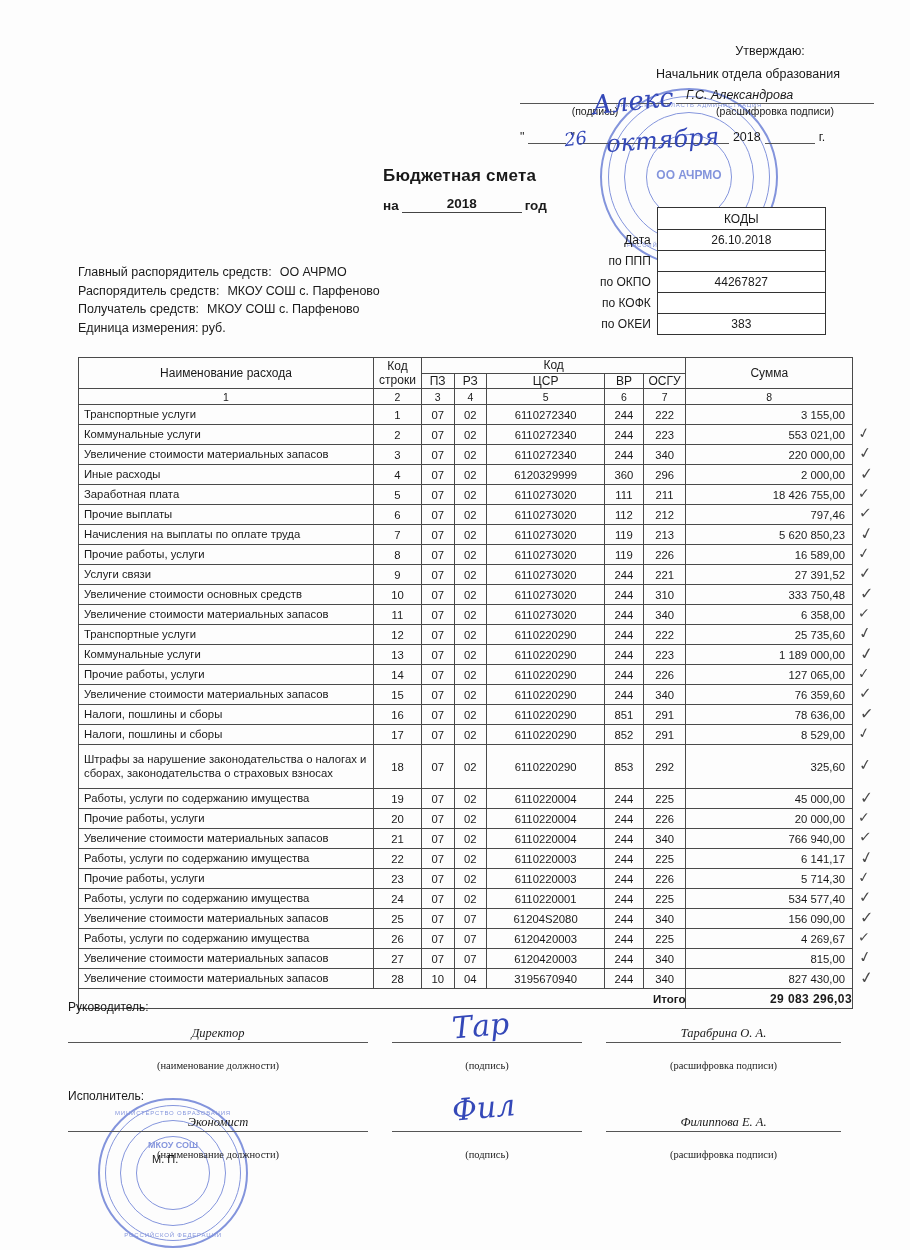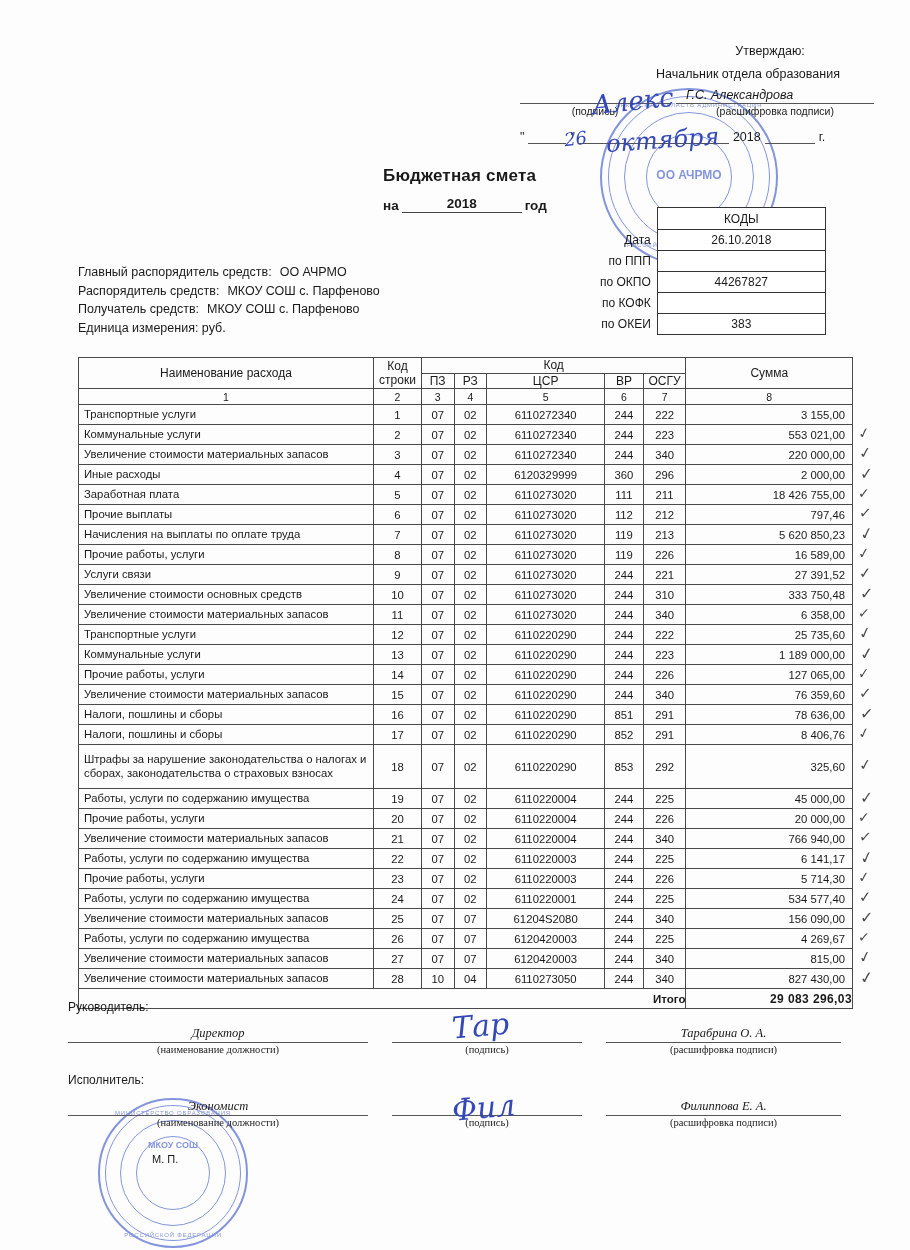--- a/index.html
+++ b/index.html
@@ -261,21 +261,21 @@
     position: absolute;
     width: 100%;
     text-align: center;
     font-style: italic;
     font-size: 12.5px;
     bottom: 1px;
   }
   .f-cell .cap {
     text-align: center;
     font-size: 10.5px;
-    margin-top: 1px;
+    margin-top: 17px;
     color: #222;
   }
   .fc-post { width: 300px; }
   .fc-sign { width: 190px; }
   .fc-name { width: 235px; }
   .f-block2 { margin-top: 18px; }
 
   
   .seal {
     position: absolute;
@@ -631,21 +631,21 @@
           <td class="c-sum">78 636,00</td>
         </tr>
         <tr>
           <td class="c-name">Налоги, пошлины и сборы</td>
           <td class="c-ctr">17</td>
           <td class="c-ctr">07</td>
           <td class="c-ctr">02</td>
           <td class="c-ctr">6110220290</td>
           <td class="c-ctr">852</td>
           <td class="c-ctr">291</td>
-          <td class="c-sum">8 406,76</td>
+          <td class="c-sum">8 529,00</td>
         </tr>
         <tr style="height: 44px;">
           <td class="c-name">Штрафы за нарушение законодательства о налогах и сборах, законодательства о страховых взносах</td>
           <td class="c-ctr">18</td>
           <td class="c-ctr">07</td>
           <td class="c-ctr">02</td>
           <td class="c-ctr">6110220290</td>
           <td class="c-ctr">853</td>
           <td class="c-ctr">292</td>
           <td class="c-sum">325,60</td>
@@ -738,21 +738,21 @@
           <td class="c-ctr">6120420003</td>
           <td class="c-ctr">244</td>
           <td class="c-ctr">340</td>
           <td class="c-sum">815,00</td>
         </tr>
         <tr>
           <td class="c-name">Увеличение стоимости материальных запасов</td>
           <td class="c-ctr">28</td>
           <td class="c-ctr">10</td>
           <td class="c-ctr">04</td>
-          <td class="c-ctr">6110273050</td>
+          <td class="c-ctr">3195670940</td>
           <td class="c-ctr">244</td>
           <td class="c-ctr">340</td>
           <td class="c-sum">827 430,00</td>
         </tr>
       </tbody>
     <tfoot>
       <tr class="total-row">
         <td colspan="7" class="total-lbl">Итого</td>
         <td class="total-val">29 083 296,03</td>
       </tr>

